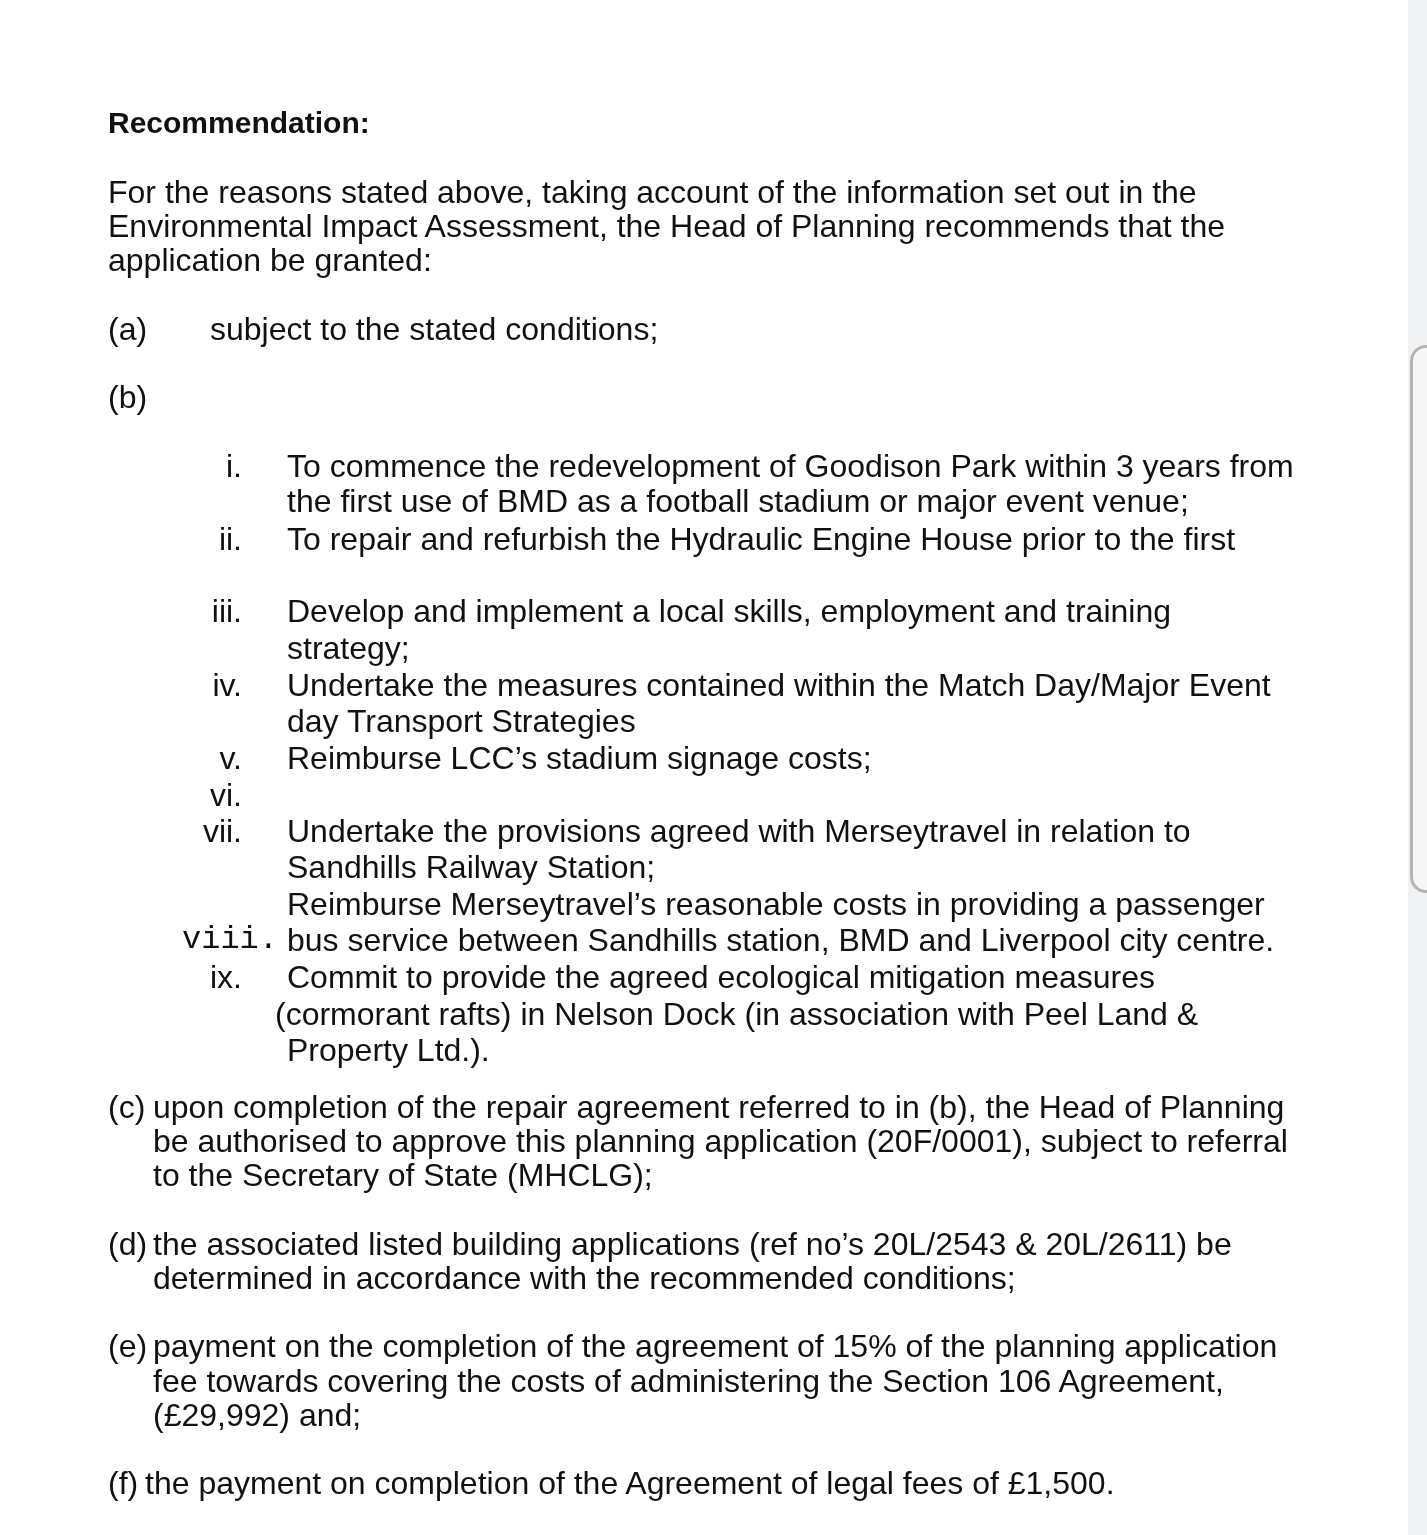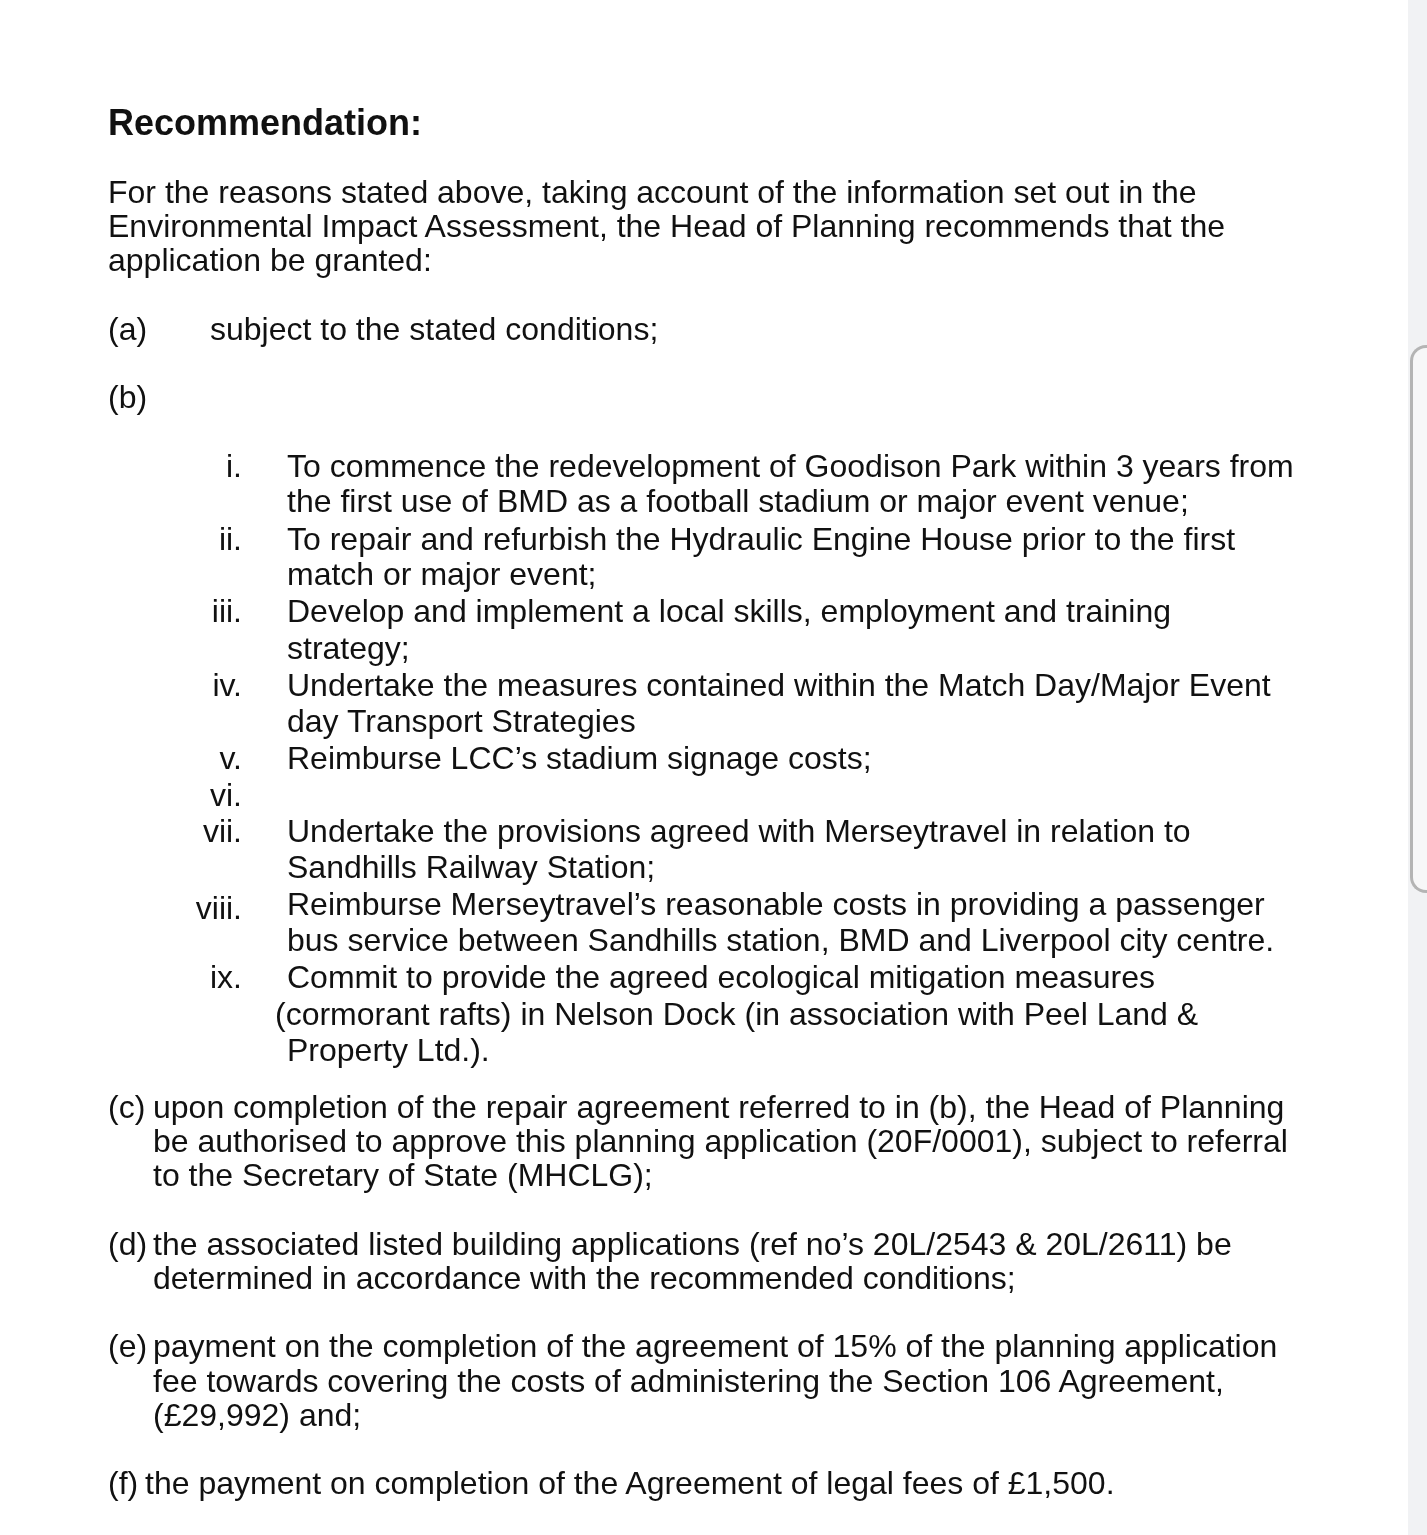--- a/index.html
+++ b/index.html
@@ -13,21 +13,21 @@
   .side-strip { position: absolute; left: 1408px; top: 0; width: 19px; height: 1535px; background: #f1f2f4; }
   .side-handle {
     position: absolute; left: 1410px; top: 345px; width: 30px; height: 548px;
     background: #f7f7f8; border: 3px solid #b4b4b4; border-right: none;
     border-radius: 16px 0 0 16px; box-sizing: border-box;
   }
   .ln {
     position: absolute; white-space: nowrap; font-size: 32px; line-height: 34px;
     transform: translateY(-50%);
   }
-  .b { font-weight: bold; font-size: 36px; }
+  .b { font-weight: bold; font-size: 30px; }
   .rn { text-align: right; width: 60px; }
 </style>
 </head>
 <body>
 
 <div class="page">
 
   <div class="ln b" style="left:108px; top:123px;">Recommendation:</div>
 
   <div class="ln" style="left:108px; top:192px;">For the reasons stated above, taking account of the information set out in the</div>
@@ -37,40 +37,39 @@
   <div class="ln" style="left:108px; top:329px;">(a)</div>
   <div class="ln" style="left:210px; top:329px;">subject to the stated conditions;</div>
   <div class="ln" style="left:108px; top:397px;">(b)</div>
 
   <div class="ln rn" style="left:182px; top:466px;">i.</div>
   <div class="ln" style="left:287px; top:466px;">To commence the redevelopment of Goodison Park within 3 years from</div>
   <div class="ln" style="left:287px; top:501px;">the first use of BMD as a football stadium or major event venue;</div>
 
   <div class="ln rn" style="left:182px; top:539px;">ii.</div>
   <div class="ln" style="left:287px; top:539px;">To repair and refurbish the Hydraulic Engine House prior to the first</div>
-  <div class="ln" style="left:287px; top:574px;">match or major event;</div>
 
   <div class="ln rn" style="left:182px; top:611px;">iii.</div>
   <div class="ln" style="left:287px; top:611px;">Develop and implement a local skills, employment and training</div>
   <div class="ln" style="left:287px; top:648px;">strategy;</div>
 
   <div class="ln rn" style="left:182px; top:685px;">iv.</div>
   <div class="ln" style="left:287px; top:685px;">Undertake the measures contained within the Match Day/Major Event</div>
   <div class="ln" style="left:287px; top:721px;">day Transport Strategies</div>
 
   <div class="ln rn" style="left:182px; top:758px;">v.</div>
   <div class="ln" style="left:287px; top:758px;">Reimburse LCC’s stadium signage costs;</div>
 
   <div class="ln rn" style="left:182px; top:795px;">vi.</div>
 
   <div class="ln rn" style="left:182px; top:831px;">vii.</div>
   <div class="ln" style="left:287px; top:831px;">Undertake the provisions agreed with Merseytravel in relation to</div>
   <div class="ln" style="left:287px; top:867px;">Sandhills Railway Station;</div>
 
-  <div class="ln rn" style="left:182px; top:908px;">viii.</div>
+  <div class="ln rn" style="left:182px; top:940px;font-family:Liberation Mono, monospace;">viii.</div>
   <div class="ln" style="left:287px; top:904px;">Reimburse Merseytravel’s reasonable costs in providing a passenger</div>
   <div class="ln" style="left:287px; top:940px;">bus service between Sandhills station, BMD and Liverpool city centre.</div>
 
   <div class="ln rn" style="left:182px; top:977px;">ix.</div>
   <div class="ln" style="left:287px; top:977px;">Commit to provide the agreed ecological mitigation measures</div>
   <div class="ln" style="left:275px; top:1014px;">(cormorant rafts) in Nelson Dock (in association with Peel Land &amp;</div>
   <div class="ln" style="left:287px; top:1050px;">Property Ltd.).</div>
 
   <div class="ln" style="left:108px; top:1107px;">(c)</div>
   <div class="ln" style="left:153px; top:1107px;">upon completion of the repair agreement referred to in (b), the Head of Planning</div>

